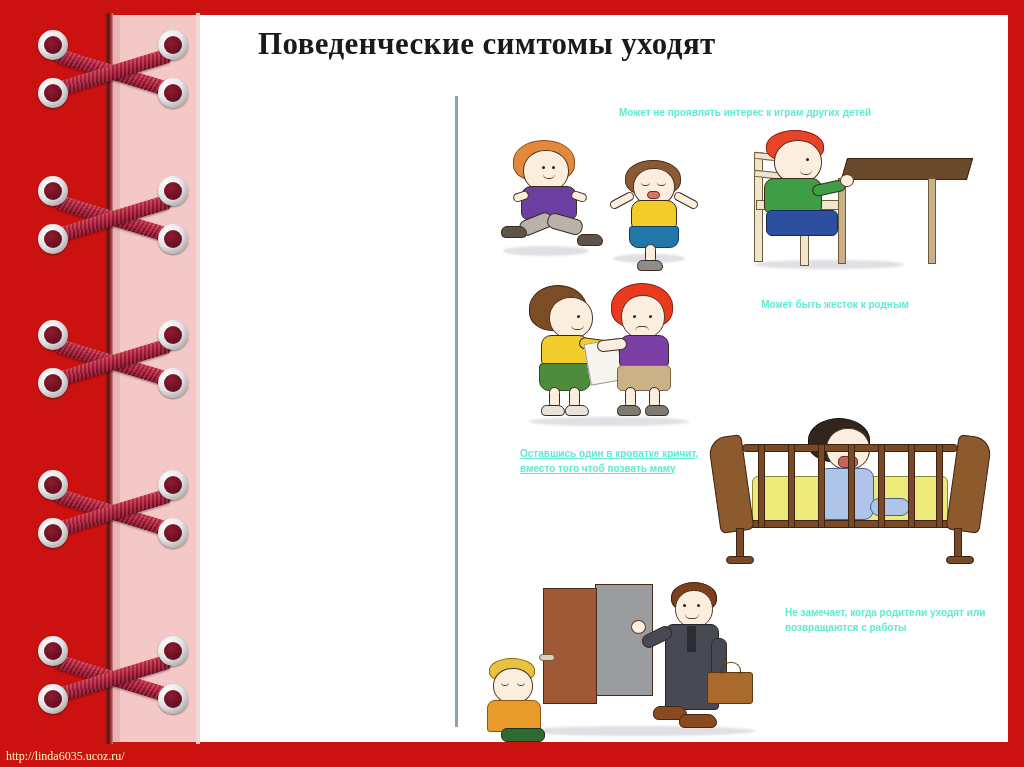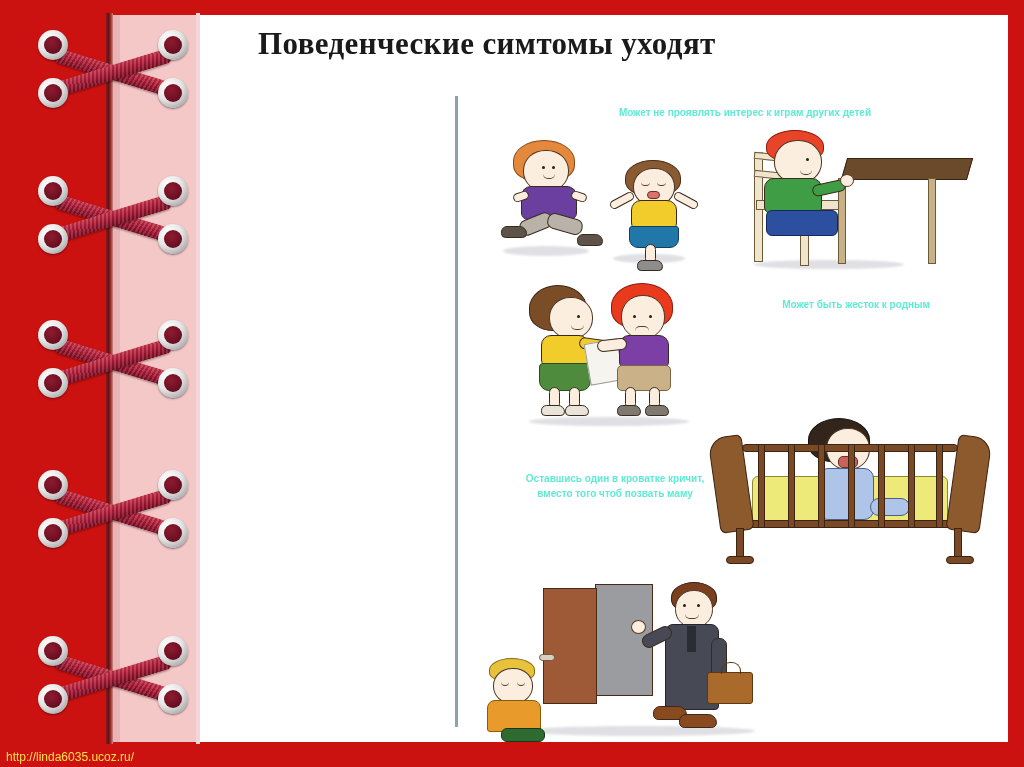--- a/index.html
+++ b/index.html
@@ -91,22 +91,22 @@
     background:linear-gradient(to bottom,#d62b2b 0%,#c11b1b 55%,#ab1414 100%);
     color:#fff; font-size:11.5px; font-weight:bold; letter-spacing:.9px;
     display:flex; align-items:center; justify-content:center;
   }
 
   .caption {
     position:absolute; color:#5eead4; font-weight:bold;
     font-size:10px; line-height:1.45;
   }
   #cap-1 { left:40px; top:40px; width:500px; text-align:center; }
-  #cap-2 { left:285px; top:232px; width:190px; text-align:right; }
-  #cap-3 { left:65px;  top:406px; width:190px; text-align:center; }
+  #cap-2 { left:285px; top:232px; width:190px; text-align:center; }
+  #cap-3 { left:65px;  top:381px; width:190px; text-align:left;text-decoration:underline; }
   #cap-4 { left:330px; top:540px; width:205px; text-align:left; }
 
   .scene { position:absolute; }
 
   
   #scene-kids-play { left:30px; top:68px; width:245px; height:135px; }
   #scene-kids-desk { left:285px; top:62px; width:250px; height:148px; }
   #scene-kids-fight{ left:60px; top:215px; width:200px; height:145px; }
   #scene-crib      { left:245px; top:350px; width:300px; height:150px; }
   #scene-door      { left:30px; top:510px; width:310px; height:165px; }
@@ -148,22 +148,22 @@
   #hans-tag { position:absolute; left:98px; top:1px; line-height:10.5px; }
   #hans-tag span {
     display:block; font-size:9.5px; font-weight:bold; letter-spacing:.2px;
   }
   .tag-red { color:#c0152a; }
   .tag-blk { color:#111; }
 
   
   #status-url {
     position:absolute; left:6px; bottom:3px;
-    font-family:Liberation Sans, sans-serif;
-    font-size:12px; color:#fde047;
+    font-family:Liberation Serif, serif;
+    font-size:12px; color:#fef9c3;
   }
 </style>
 </head>
 <body>
 
 <div id="slide-frame">
 
   <div id="red-band"></div>
   <div id="seam-line"></div>
   <div id="pink-band"></div>
@@ -216,20 +216,21 @@
   <div id="info-title">Поведенческие симтомы уходят</div>
 
   <div id="info-divider"></div>
 
   <div id="info-card">
 
 
     <div class="caption" id="cap-1">Может не проявлять интерес к играм других детей</div>
     <div class="caption" id="cap-2">Может быть жесток к родным</div>
     <div class="caption" id="cap-3">Оставшись один в кроватке кричит, вместо того чтоб позвать маму</div>
+    <div class="caption" id="cap-4">Не замечает, когда родители уходят или возвращаются с работы</div>
 
     <div class="scene" id="scene-kids-play">
       <div class="shadow-ellipse" style="left:18px; top:112px; width:86px; height:10px;"></div>
       <div class="shadow-ellipse" style="left:128px; top:120px; width:72px; height:9px;"></div>
 
       <div class="hair" style="left:28px; top:6px; width:62px; height:42px; background:#e3883c; border:1.6px solid #8a4a15;"></div>
       <div class="head" style="left:38px; top:16px; width:46px; height:42px;"></div>
       <div class="eye" style="left:57px; top:32px;"></div>
       <div class="eye" style="left:67px; top:32px;"></div>
       <div style="position:absolute; left:58px; top:40px; width:12px; height:5px; border-bottom:1.6px solid #5b3a22; border-radius:0 0 8px 8px;"></div>

